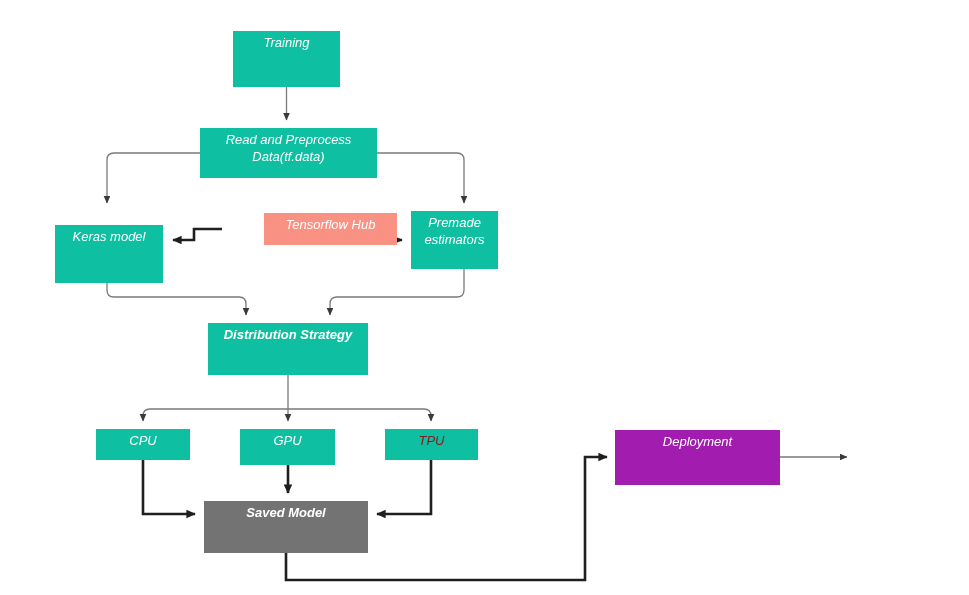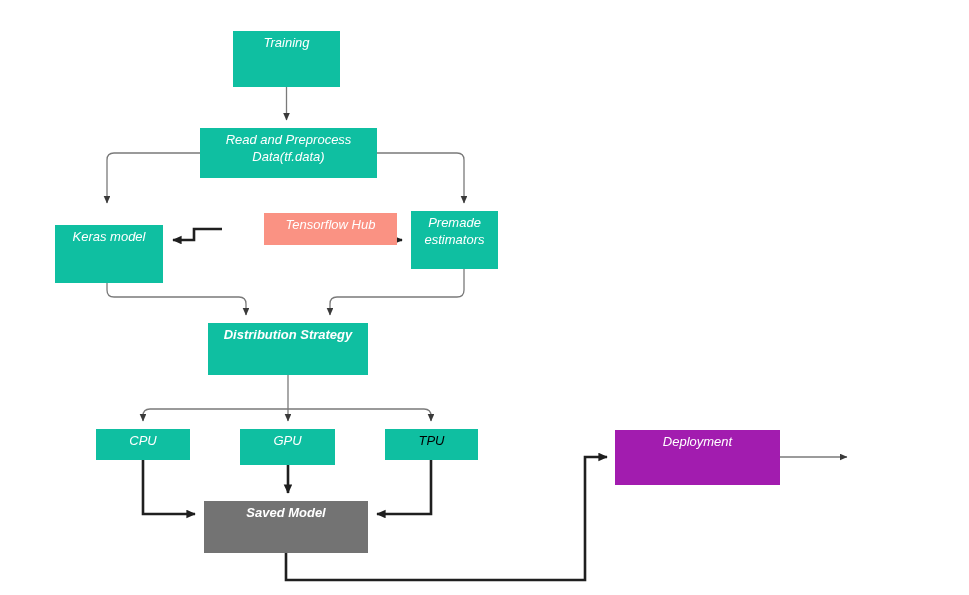--- a/index.html
+++ b/index.html
@@ -98,21 +98,21 @@
     </div>
   <div class="node bold" style="left: 208px; top: 323px; width: 160px; height: 52px; background: rgb(15, 191, 161); color: rgb(255, 255, 255);">
       <span class="lbl">Distribution Strategy</span>
     </div>
   <div class="node" style="left: 96px; top: 429px; width: 94px; height: 31px; background: rgb(15, 191, 161); color: rgb(255, 255, 255);">
       <span class="lbl">CPU</span>
     </div>
   <div class="node" style="left: 240px; top: 429px; width: 95px; height: 36px; background: rgb(15, 191, 161); color: rgb(255, 255, 255);">
       <span class="lbl">GPU</span>
     </div>
-  <div class="node" style="left: 385px; top: 429px; width: 93px; height: 31px; background: rgb(15, 191, 161); color: #000000;">
+  <div class="node" style="left: 385px; top: 429px; width: 93px; height: 31px; background: rgb(15, 191, 161); color: #7f1d1d;">
       <span class="lbl">TPU</span>
     </div>
   <div class="node bold" style="left: 204px; top: 501px; width: 164px; height: 52px; background: #737373; color: rgb(255, 255, 255);">
       <span class="lbl">Saved Model</span>
     </div>
   <div class="node" style="left: 615px; top: 430px; width: 165px; height: 55px; background: #a21caf; color: rgb(255, 255, 255);">
       <span class="lbl">Deployment</span>
     </div>
 
 </div>

